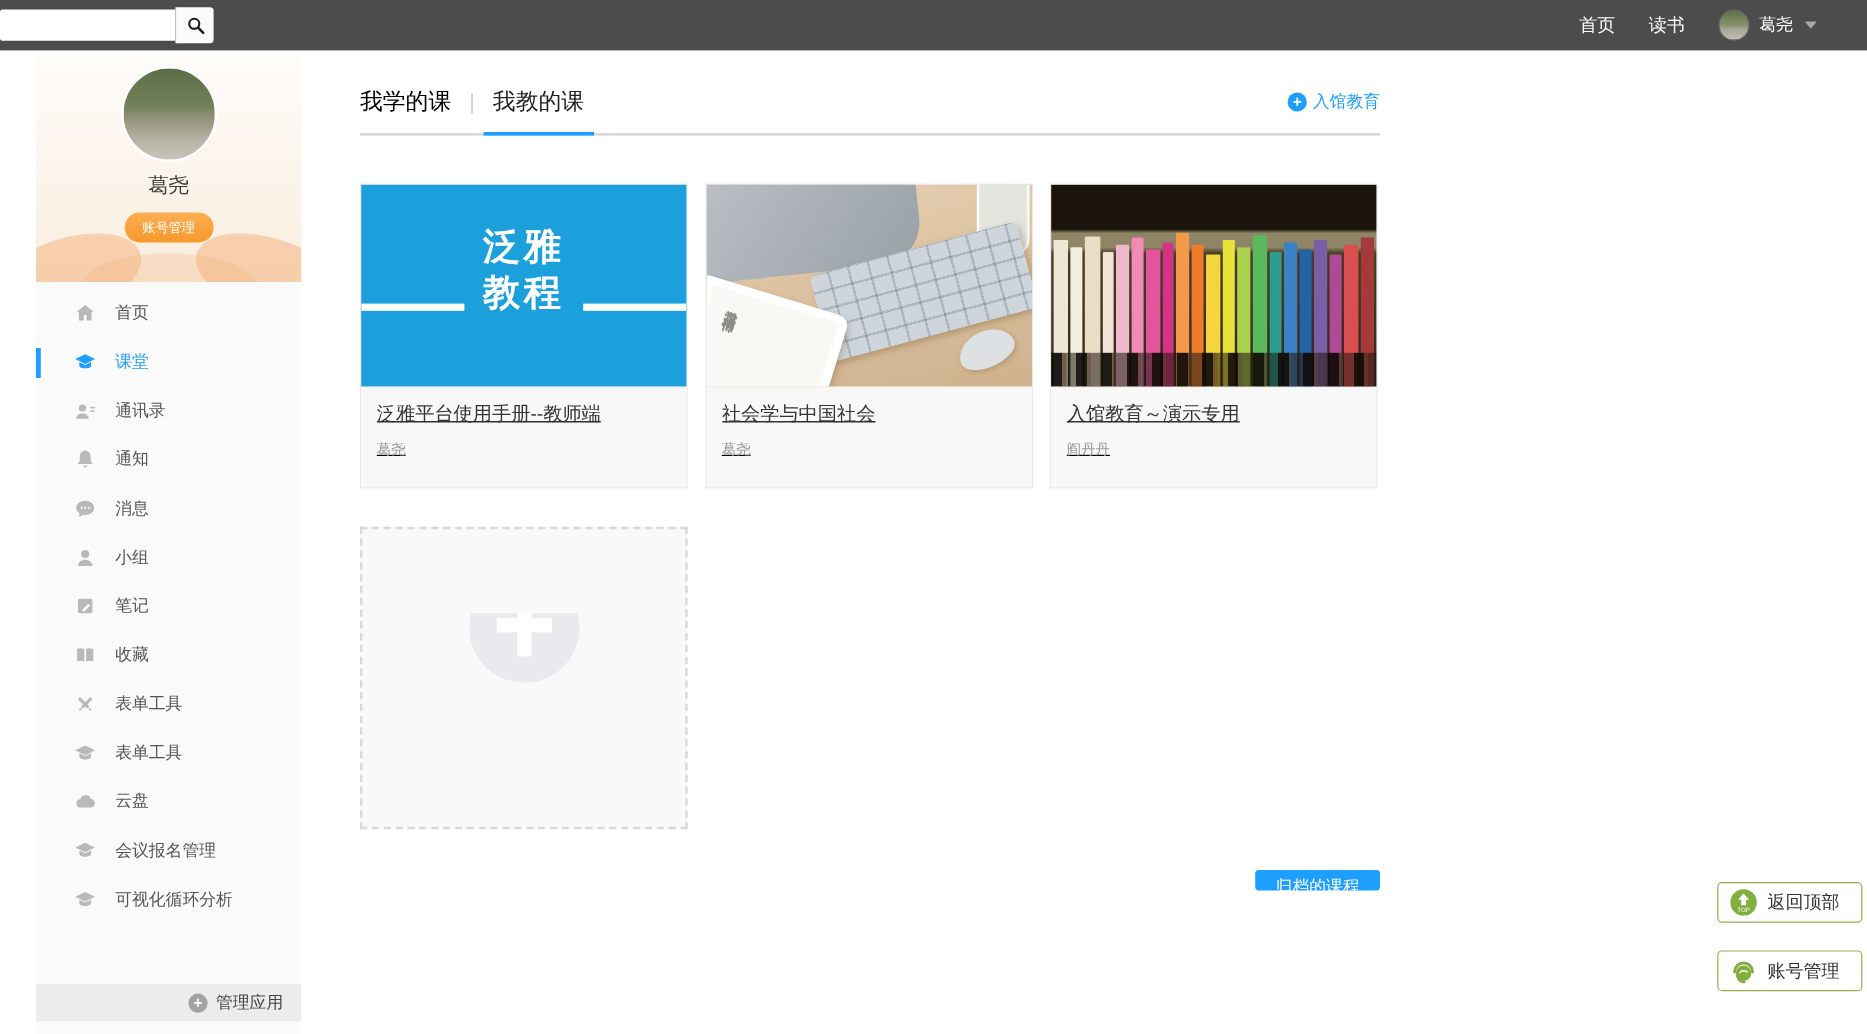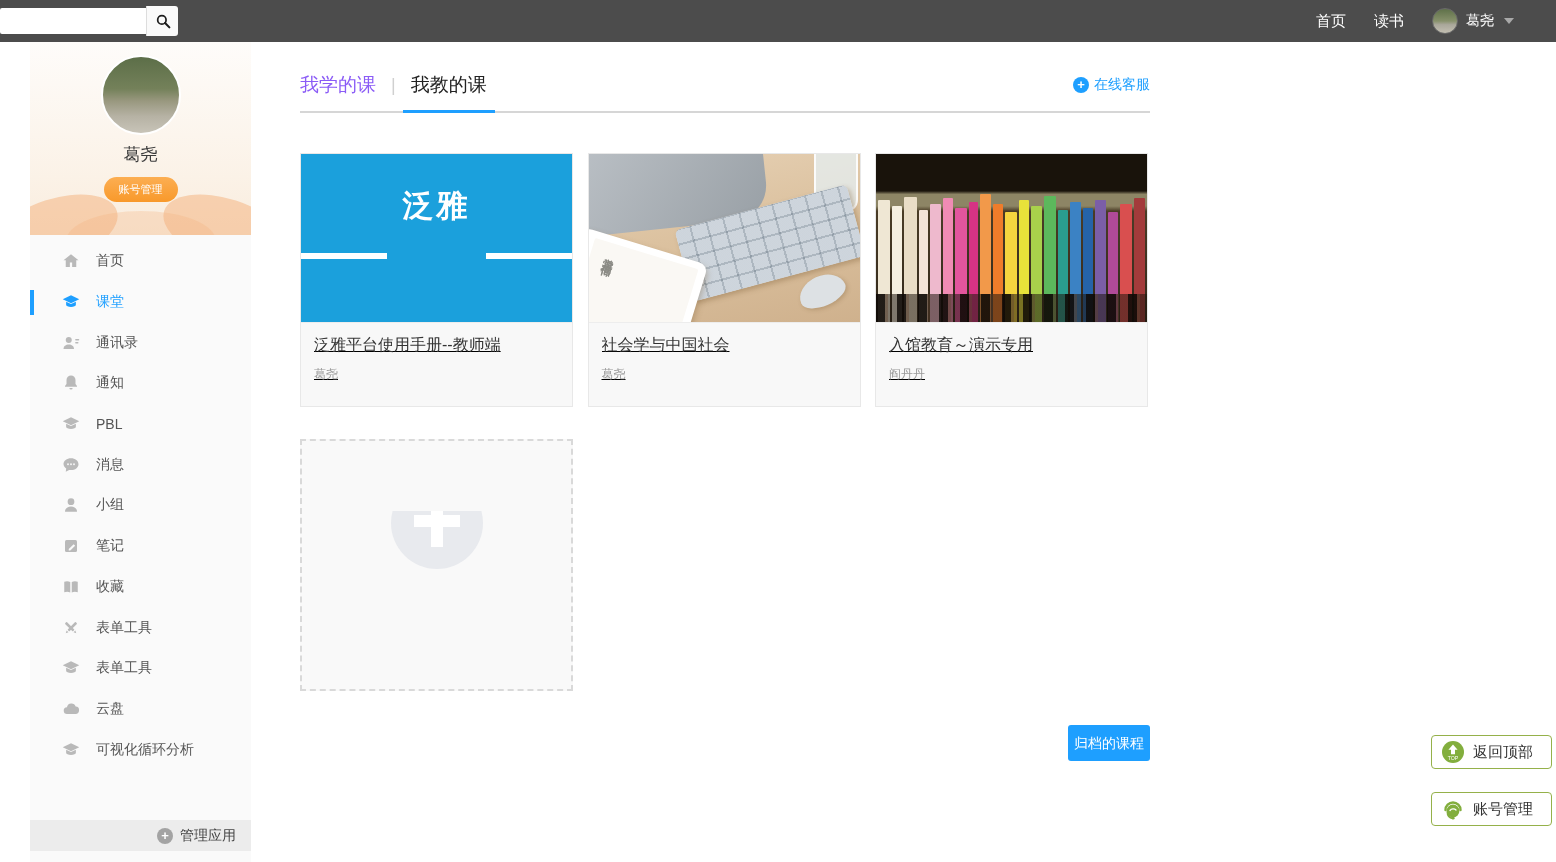--- a/index.html
+++ b/index.html
@@ -34,21 +34,21 @@
   .menu-item.active { color:#1e9fff; }
   .menu-item.active svg { fill:#1e9fff; }
   .menu-item.active::before { content:""; position:absolute; left:0; top:8px; width:4px; height:25px; background:#1e9fff; }
 
   .manage-bar { position:absolute; left:0; right:0; bottom:11px; height:31px; background:#ececec; display:flex; align-items:center; justify-content:flex-end; padding-right:15px; gap:7px; font-size:14px; color:#444; cursor:pointer; }
   .manage-plus { width:16px; height:16px; border-radius:50%; background:#a3a3a3; color:#fff; font-size:13px; line-height:15px; text-align:center; font-weight:bold; }
 
   
   .main { position:absolute; left:300px; top:42px; width:850px; }
   .tabs-row { margin-top:30px; display:flex; align-items:center; border-bottom:2px solid #d6d6d6; padding-bottom:13px; position:relative; }
-  .tab { font-size:19px; color:#8b5cf6; cursor:pointer; position:relative; }
+  .tab { font-size:19px; color:#000000; cursor:pointer; position:relative; }
   .tab.active { color:#222; }
   .tab.active::after { content:""; position:absolute; left:-8px; right:-8px; bottom:-15px; height:3px; background:#1e9fff; }
   .tab-divider { margin:0 15px; color:#d0d0d0; font-size:18px; }
   .create-course { margin-left:auto; display:flex; align-items:center; gap:5px; color:#1e9fff; font-size:14px; cursor:pointer; }
   .plus-circle { width:16px; height:16px; border-radius:50%; background:#1e9fff; color:#fff; font-size:13px; line-height:15px; text-align:center; font-weight:bold; }
 
   .grid { margin-top:40px; display:flex; flex-wrap:wrap; gap:32px 14.5px; }
   .card { width:273px; border:1px solid #e8e8e8; background:#fff; cursor:pointer; }
   .cover { height:168px; position:relative; overflow:hidden; }
   .card-info { background:#f8f8f8; border-top:1px solid #ededed; padding:12px 13px 0; height:84px;text-decoration:underline; }
@@ -80,21 +80,21 @@
     background:repeating-linear-gradient(90deg, rgba(15,10,6,.92) 0 9px, rgba(70,50,35,.75) 9px 12px, rgba(30,22,14,.55) 12px 21px); }
 
   
   .placeholder-card { width:273px; height:252px; border:2px dashed #d9d9d9; background:#f9f9f9; position:relative; cursor:pointer; }
   .half-disc { position:absolute; left:50%; top:70px; transform:translateX(-50%); width:92px; height:58px; overflow:hidden; }
   .half-disc::before { content:""; position:absolute; left:0; top:-34px; width:92px; height:92px; border-radius:50%; background:#e8eaee; }
   .plus-h { position:absolute; left:50%; top:74px; transform:translateX(-50%); width:46px; height:12px; background:#fff; z-index:2; }
   .plus-v { position:absolute; left:50%; top:70px; transform:translateX(-50%); width:12px; height:36px; background:#fff; z-index:2; }
 
   .archived-row { display:flex; justify-content:flex-end; margin-top:34px; }
-  .archived-btn { height:36px; line-height:27px; padding:0 6px; background:#1e9fff; color:#fff; font-size:14px; border:none; border-radius:3px; cursor:pointer; }
+  .archived-btn { height:17px; line-height:27px; padding:0 17px; background:#1e9fff; color:#fff; font-size:14px; border:none; border-radius:3px; cursor:pointer; }
 
   
   .float-btns { position:absolute; right:4px; top:735px; display:flex; flex-direction:column; gap:23px; z-index:40; }
   .float-btn { width:121px; height:34px; background:#fff; border:1px solid #95b14a; border-radius:4px; display:flex; align-items:center; gap:8px; padding:0 9px; font-size:15px; color:#333; cursor:pointer; }
 </style>
 </head>
 <body>
 
 <div class="topbar">
   <div class="search-wrap">
@@ -152,27 +152,20 @@
     </div>
     <div class="menu-item">
       <svg viewBox="0 0 24 24">
           <path d="M12 2a6 6 0 00-6 6v5.2L4 16v1h16v-1l-2-2.8V8a6 6 0 00-6-6z"></path>
           <path d="M9.8 18.5a2.2 2.2 0 004.4 0z"></path>
         </svg>
       <span>通知</span>
     </div>
     <div class="menu-item">
       <svg viewBox="0 0 24 24">
-          <path d="M12 3L1 8.3l11 5.4 11-5.4z"></path>
-          <path d="M5.5 11.6v4c0 1.7 2.9 3 6.5 3s6.5-1.3 6.5-3v-4L12 14.8z"></path>
-        </svg>
-      <span>PBL</span>
-    </div>
-    <div class="menu-item">
-      <svg viewBox="0 0 24 24">
           <path d="M12 3C6.5 3 2 6.5 2 10.8c0 2.4 1.4 4.6 3.6 6L5 21l4.5-2.4c.8.2 1.6.2 2.5.2 5.5 0 10-3.5 10-7.9S17.5 3 12 3z"></path>
           <circle cx="8" cy="11" r="1.2" fill="#fafafa"></circle>
           <circle cx="12" cy="11" r="1.2" fill="#fafafa"></circle>
           <circle cx="16" cy="11" r="1.2" fill="#fafafa"></circle>
         </svg>
       <span>消息</span>
     </div>
     <div class="menu-item">
       <svg viewBox="0 0 24 24">
           <circle cx="12" cy="7.5" r="4.5"></circle>
@@ -217,49 +210,57 @@
       <svg viewBox="0 0 24 24">
           <path d="M7 18.5a4.5 4.5 0 01-.4-9A6 6 0 0118.2 8.7 4.2 4.2 0 0117.5 18.5z"></path>
         </svg>
       <span>云盘</span>
     </div>
     <div class="menu-item">
       <svg viewBox="0 0 24 24">
           <path d="M12 3L1 8.3l11 5.4 11-5.4z"></path>
           <path d="M5.5 11.6v4c0 1.7 2.9 3 6.5 3s6.5-1.3 6.5-3v-4L12 14.8z"></path>
         </svg>
+      <span>会议报名管理</span>
+    </div>
+    <div class="menu-item">
+      <svg viewBox="0 0 24 24">
+          <path d="M12 3L1 8.3l11 5.4 11-5.4z"></path>
+          <path d="M5.5 11.6v4c0 1.7 2.9 3 6.5 3s6.5-1.3 6.5-3v-4L12 14.8z"></path>
+        </svg>
       <span>可视化循环分析</span>
     </div>
   </div>
 
   <div class="manage-bar">
     <span class="manage-plus">+</span>
     <span>管理应用</span>
   </div>
 </div>
 
 <div class="main">
   <div class="tabs-row">
     <span class="tab">我学的课</span>
     <span class="tab-divider">|</span>
     <span class="tab active">我教的课</span>
     <span class="create-course">
       <span class="plus-circle">+</span>
-      <span>在线客服</span>
+      <span>入馆教育</span>
     </span>
   </div>
 
   <div class="grid">
 
     <div class="card">
       <div class="cover cover-fanya">
         <span class="ln l"></span>
         <span class="ln r"></span>
         <div class="fanya-text">
           <div>泛雅</div>
+          <div>教程</div>
         </div>
       </div>
       <div class="card-info">
         <div class="card-title">泛雅平台使用手册--教师端</div>
         <div class="card-author">葛尧</div>
       </div>
     </div>
 
     <div class="card">
       <div class="cover cover-desk">

